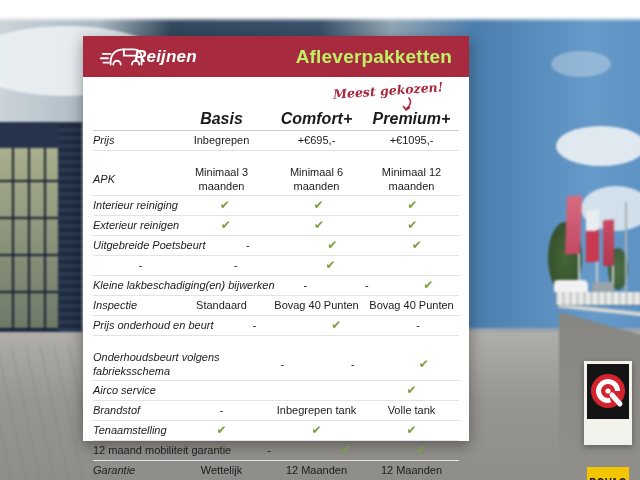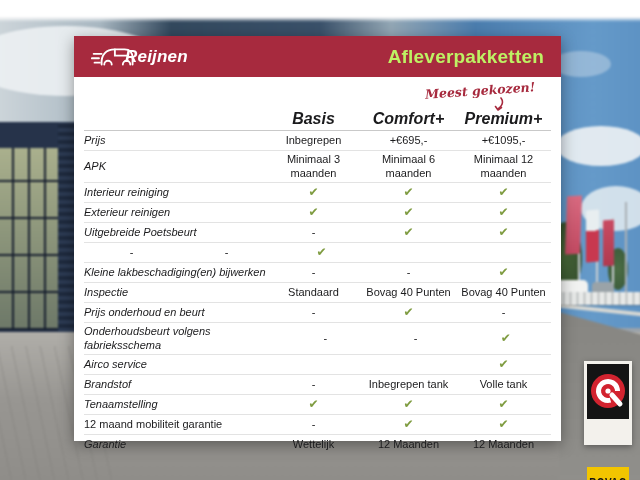--- a/index.html
+++ b/index.html
@@ -49,42 +49,42 @@
   .p3{left:616px;top:222px;height:76px;}
   .lamp{left:629px;top:206px;height:100px;background:#aab0b5;}
   .flag{position:absolute;border-radius:1px;}
   .f1{left:570px;top:200px;width:15px;height:58px;background:linear-gradient(180deg,#d86a80,#c24a62);transform:skewY(-6deg) rotate(2deg);}
   .f2{left:590px;top:214px;width:13px;height:52px;background:linear-gradient(180deg,#e8eef0 40%,#c8384f 40%);transform:skewY(-5deg);}
   .f3{left:607px;top:224px;width:11px;height:46px;background:linear-gradient(180deg,#c94b63,#b03a50);transform:skewY(-4deg);}
   .topband{position:absolute;left:0;top:0;width:648px;height:26px;
     background:linear-gradient(180deg,#ffffff 0 80%,rgba(255,255,255,0));}
 
   
-  .card{position:absolute;left:74px;top:36px;width:487px;height:405px;background:#fff;
+  .card{position:absolute;left:83px;top:36px;width:386px;height:405px;background:#fff;
     box-shadow:0 4px 14px rgba(0,0,0,.38);z-index:5;}
   .bar{height:41px;background:var(--accent);display:flex;align-items:center;
     justify-content:space-between;padding:0 17px;}
   .logo{display:flex;align-items:center;color:#fff;}
   .logo svg{width:46px;height:29px;}
   .logo .name{font-size:17px;font-weight:bold;font-style:italic;margin-left:-12px;letter-spacing:.2px;}
   .title{color:#bef264;font-weight:bold;font-size:19px;letter-spacing:.2px;}
 
   .annotation{position:absolute;top:47px;right:26px;color:var(--accent);
     font-family:"DejaVu Serif",serif;font-style:italic;font-size:12.5px;
     transform:rotate(-4deg);font-weight:bold;}
   .ann-arrow{position:absolute;top:61px;right:56px;width:14px;height:17px;}
 
   
   .table{position:absolute;left:10px;right:10px;top:72px;color:#1b1b1d;}
   .thead{display:flex;align-items:flex-end;height:20px;border-bottom:1px solid #c9c9c9;
     font-weight:bold;font-style:italic;font-size:16px;padding-bottom:2px;}
   .thead .tlabel{flex:1 1 auto;}
   .tcol{width:95px;text-align:center;}
   .trow{display:flex;align-items:center;min-height:19px;border-bottom:1px solid #e3e3e3;font-size:11px;}
-  .trow.tall{min-height:31px;}
+  .trow.tall{min-height:31px;margin-top:13px;}
   .trow:last-child{border-bottom:none;}
   .tlabel{flex:1 1 auto;font-style:italic;white-space:nowrap;line-height:1.2;}
   .trow.tall .tlabel{white-space:normal;}
   .trow.upright .tlabel{font-style:normal;}
   .tcell{width:95px;text-align:center;line-height:1.2;}
   .check{color:var(--check);font-size:12px;}
 
   
   .bovag{position:absolute;left:584px;top:361px;width:48px;height:84px;background:#f3f1ec;
     padding:3px;box-sizing:border-box;z-index:6;box-shadow:0 2px 6px rgba(0,0,0,.35);}

